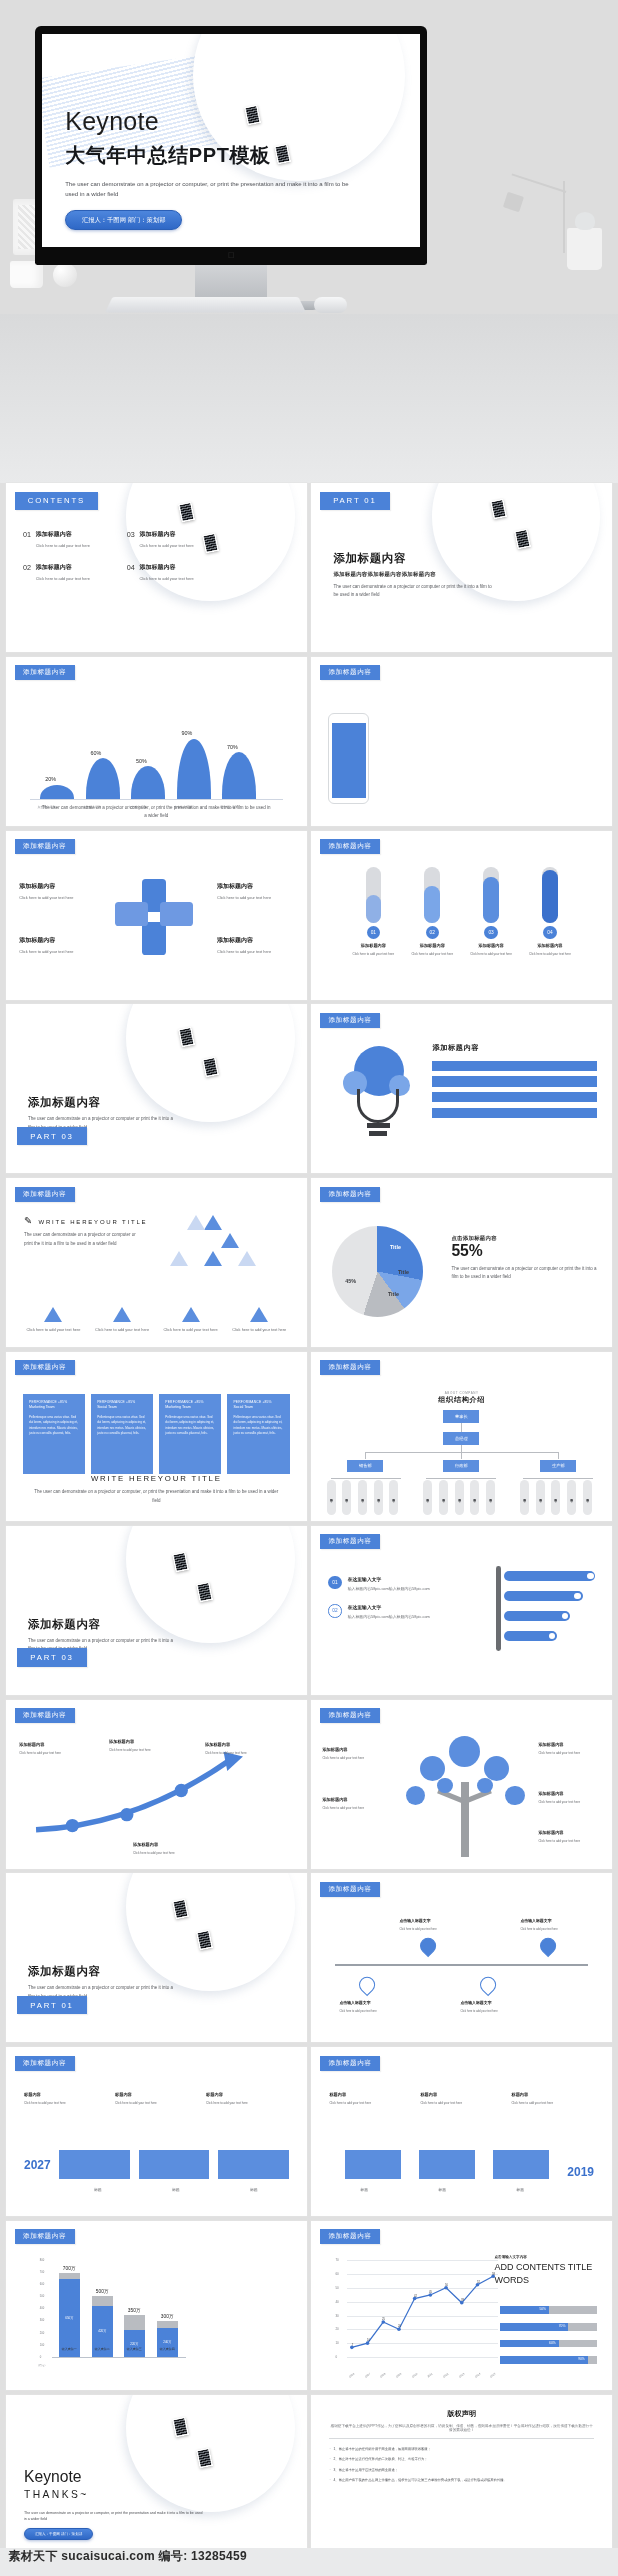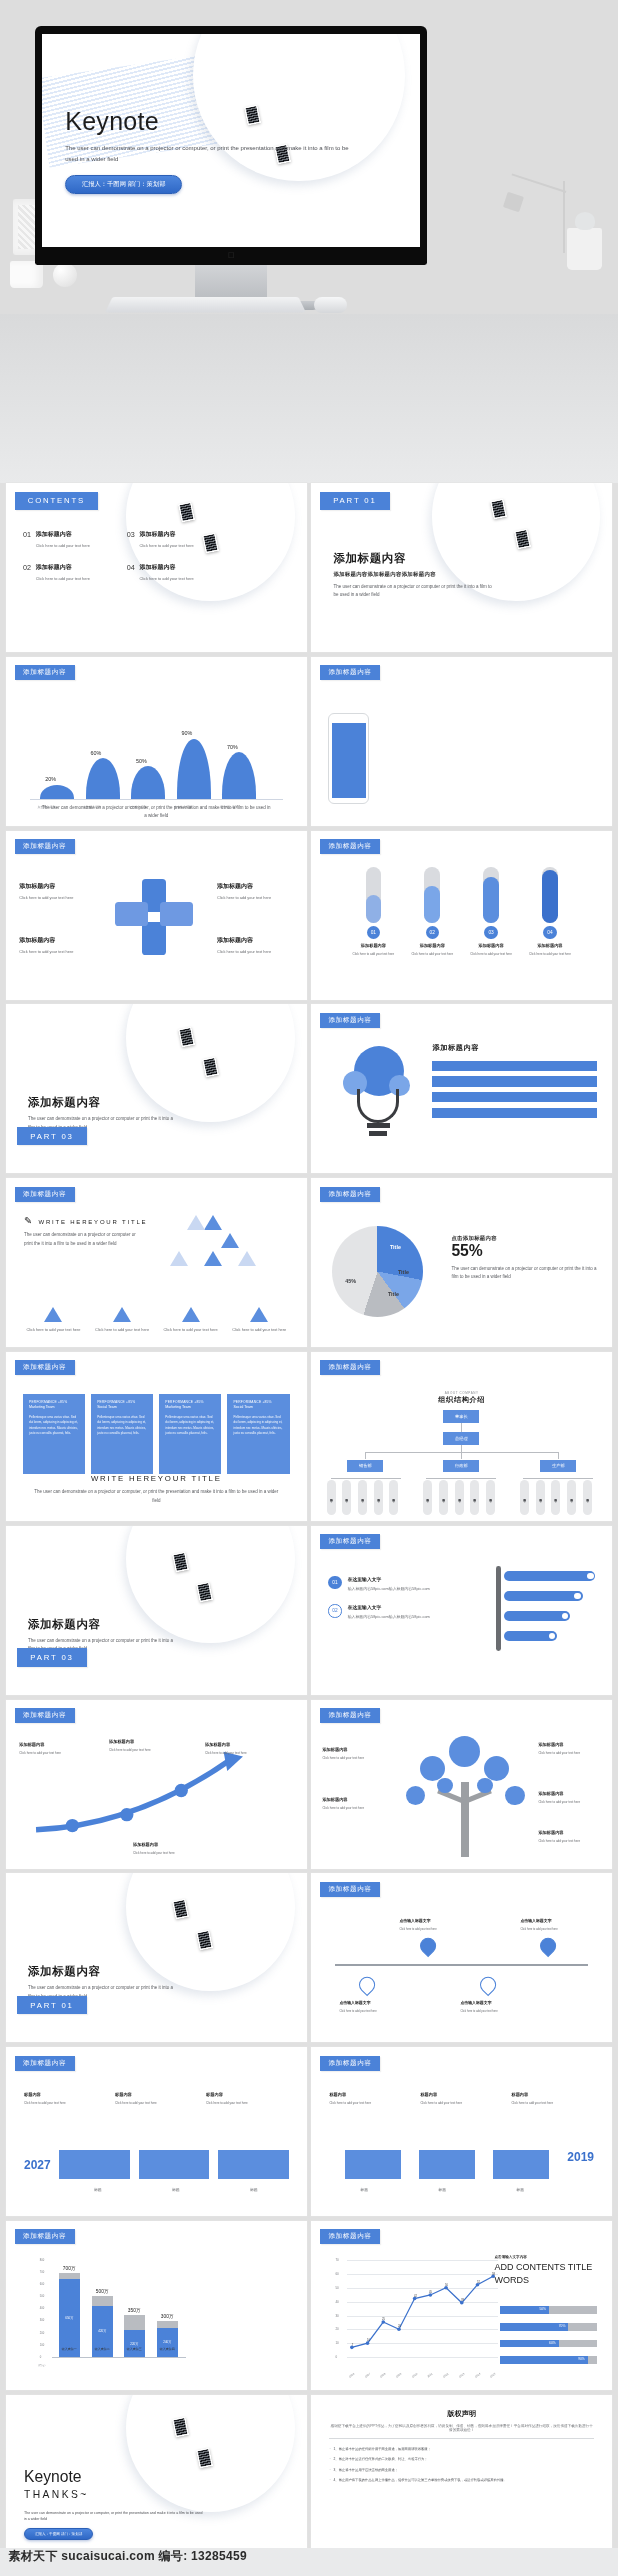--- a/index.html
+++ b/index.html
@@ -216,20 +216,21 @@
           <div class="curve2"></div>
             <div class="sky"></div>
             <div class="curve1"></div>
           <div class="rail"></div>
             <div class="disc"></div>
           <div class="vent" style="left:54%;top:34%"></div>
           <div class="vent" style="left:62%;top:52%"></div>
         </div>
         <div class="slide-text">
           <div class="kw-title">Keynote</div>
+          <div class="kw-sub">大气年中总结PPT模板</div>
           <div class="kw-desc">The user can demonstrate on a projector or computer, or print the presentation and make it into a film to be used in a wider field</div>
           <div class="kw-btn">汇报人：千图网  部门：策划部</div>
         </div>
       </div>
       <div class="imac-logo"></div>
     </div>
     <div class="imac-neck"></div>
     <div class="imac-base"></div>
   </div>
   <div class="kbd"></div>
@@ -753,21 +754,21 @@
           </div>
         <div style="flex:1">
           <div class="c-t" style="font-size:4.2px">标题内容</div>
           <div class="c-d" style="font-size:3px">Click here to add your text here</div>
           </div>
         <div style="flex:1">
           <div class="c-t" style="font-size:4.2px">标题内容</div>
           <div class="c-d" style="font-size:3px">Click here to add your text here</div>
           </div>
       </div>
-      <div style="position:absolute;left:34px;right:18px;top:103px;display:flex;align-items:flex-start;gap:18px;z-index:5">
+      <div style="position:absolute;left:34px;right:18px;top:103px;display:flex;align-items:flex-end;gap:18px;z-index:5">
         <div style="flex:1" class="ybox"></div>
         <div style="flex:1" class="ybox"></div>
         <div style="flex:1" class="ybox"></div>
         <div class="year">2019</div>
       </div>
       <div style="position:absolute;left:18px;right:57px;top:136px;display:flex;gap:8.5px;z-index:5">
         <div style="flex:1;text-align:center" class="c-d">标题</div>
         <div style="flex:1;text-align:center" class="c-d">标题</div>
         <div style="flex:1;text-align:center" class="c-d">标题</div>
       </div>

